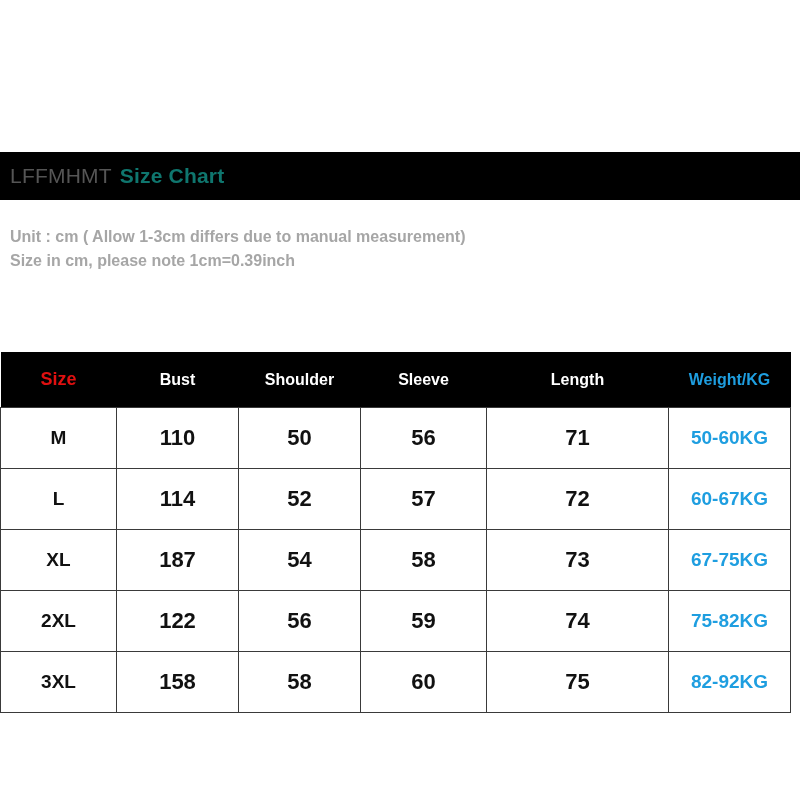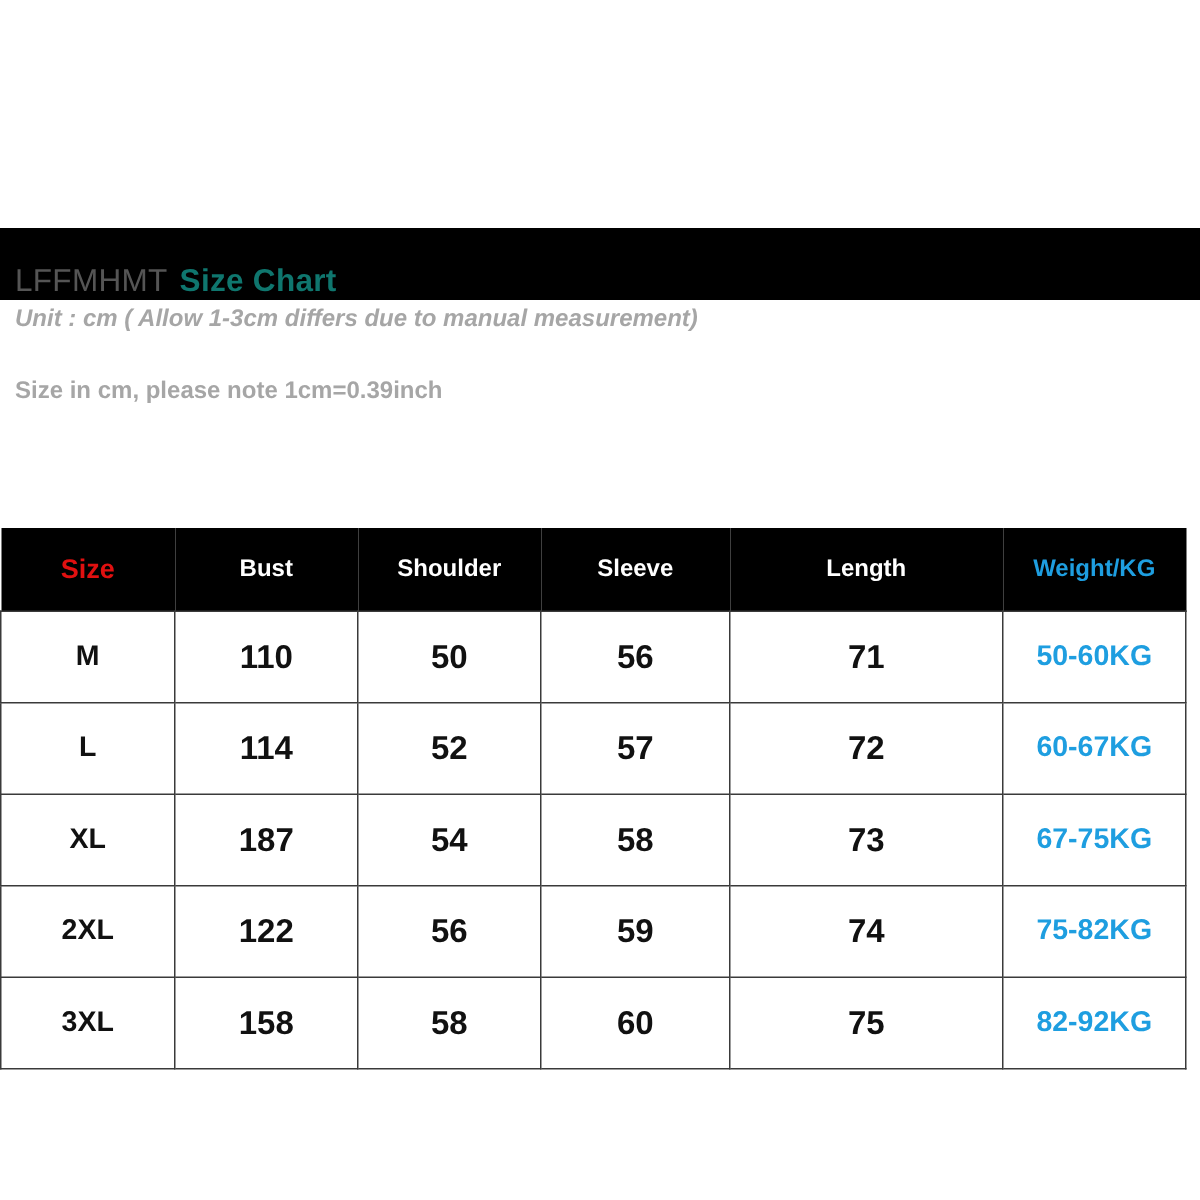--- a/index.html
+++ b/index.html
@@ -20,21 +20,21 @@
     left: 0;
     top: 152px;
     width: 800px;
   }
 
   
   .title-banner {
     background: #000000;
     height: 48px;
     display: flex;
-    align-items: flex-end;
+    align-items: center;
     padding-left: 10px;
     box-sizing: border-box;
   }
   .brand-name {
     color: #555555;
     font-size: 21px;
     font-weight: 400;
     letter-spacing: 0.2px;
   }
   .title-text {
@@ -55,21 +55,21 @@
   }
   .note-line {
     color: #a6a6a6;
     font-size: 16px;
     font-weight: bold;
     line-height: 1.1;
     position: absolute;
     left: 10px;
     white-space: nowrap;
   }
-  .note-line.n0 { top: 4px; font-style: italic; }
+  .note-line.n0 { top: 28px; }
   .note-line.n1 { top: 52px; }
   .note-line.n2 { top: 122px; }
 
   
   .size-table {
     width: 790px;
     border-collapse: collapse;
     table-layout: fixed;
   }
   .size-table th,

